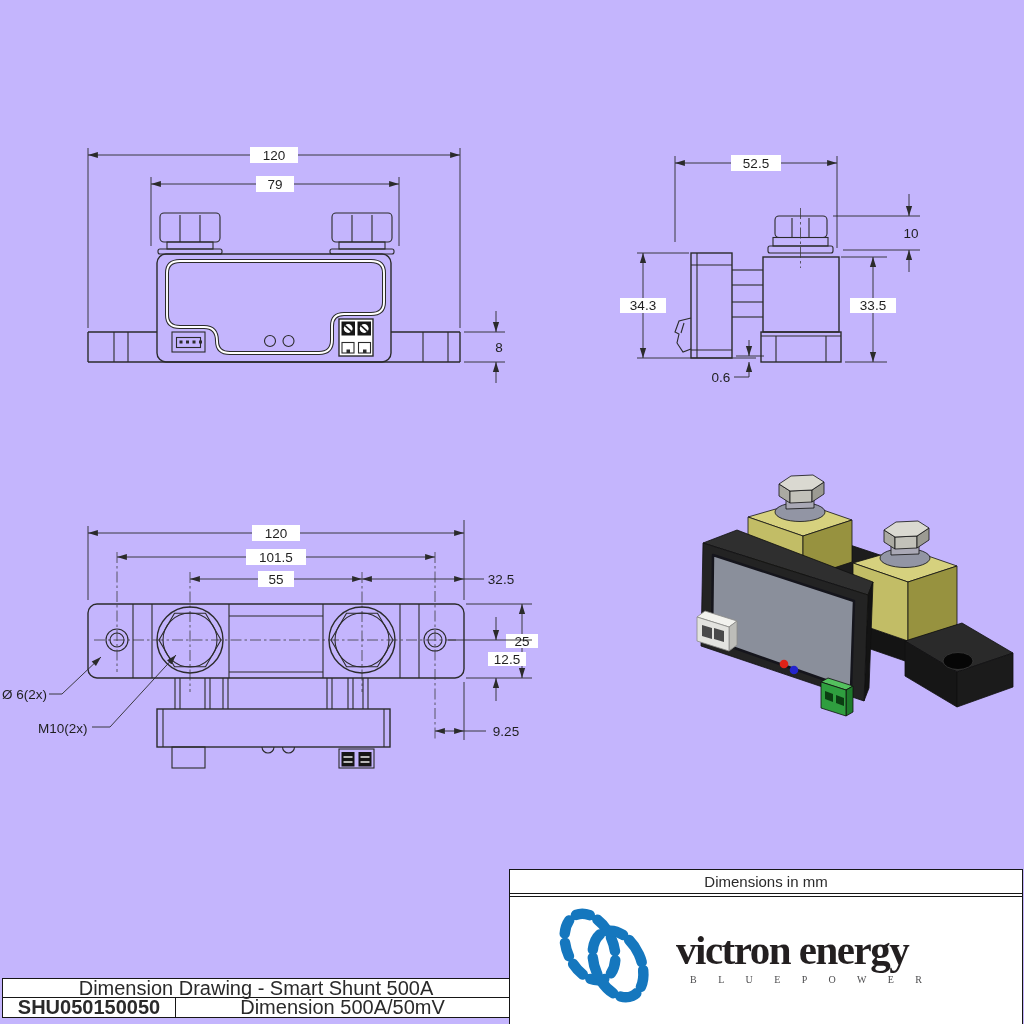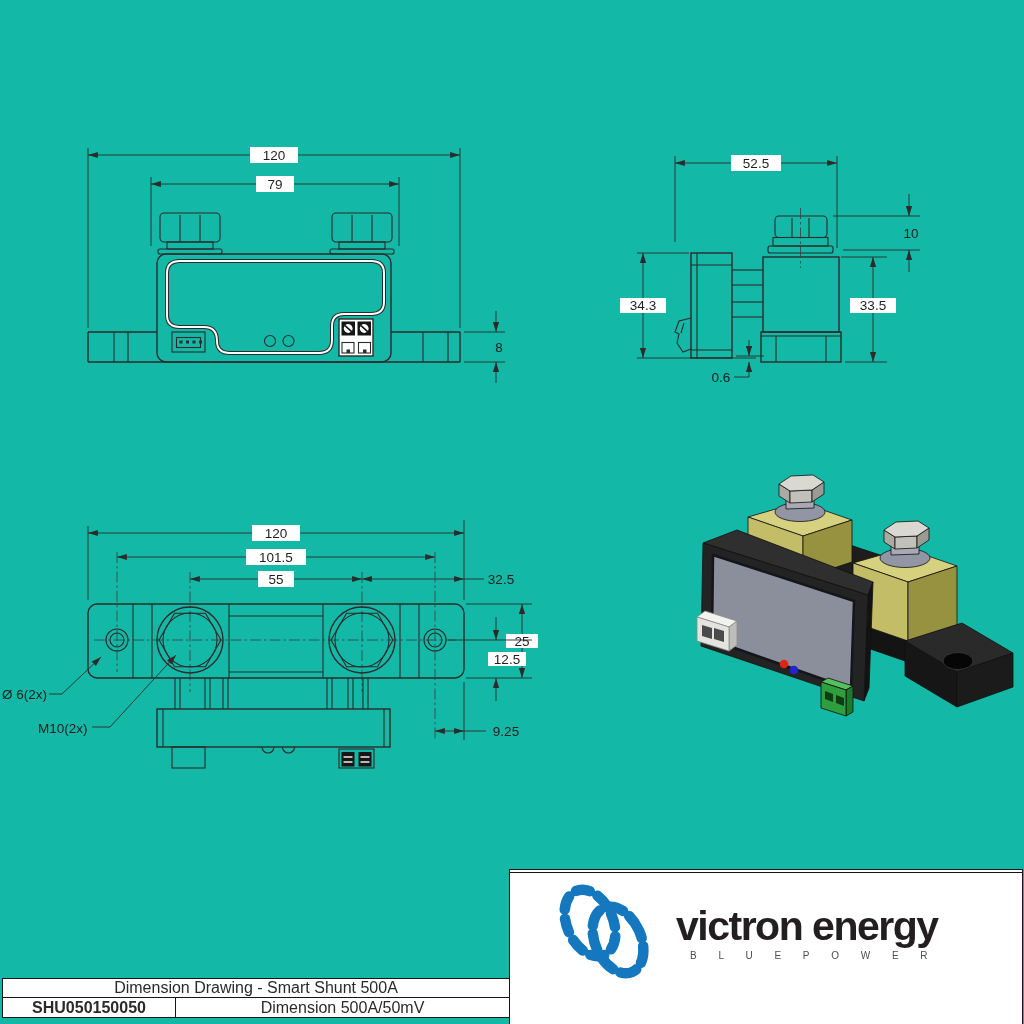--- a/index.html
+++ b/index.html
@@ -1,36 +1,36 @@
 <!DOCTYPE html>
 <html><head>
 <meta charset="utf-8">
 <style>
   html,body{margin:0;padding:0;background:#fff;}
   body{width:1024px;height:1024px;position:relative;font-family:"Liberation Sans",sans-serif;overflow:hidden;}
-  .sheet{position:absolute;inset:0;background:#14b8a6;}
+  .sheet{position:absolute;inset:0;background:#c4b5fd;}
   svg text{font-family:"Liberation Sans",sans-serif;}
   .pl{stroke:#2b2b2b;stroke-width:1.4;fill:none;}
   .pl1{stroke:#2b2b2b;stroke-width:1.1;fill:none;}
   .dl{stroke:#2b2b2b;stroke-width:0.9;fill:none;}
   .cl{stroke:#3c3c3c;stroke-width:0.8;fill:none;stroke-dasharray:11 3 2.5 3;}
   .thick{stroke:#2b2b2b;stroke-width:4;fill:none;}
   .tw{stroke:#fff;stroke-width:1.9;fill:none;}
   .dim{font-size:13.5px;fill:#1f1f1f;text-anchor:middle;}
   .dimL{font-size:13.5px;fill:#1f1f1f;text-anchor:start;}
   .wbg{fill:#fff;}
   marker path{fill:#2b2b2b;}
   .tb{position:absolute;left:509px;top:869px;width:512px;height:155px;border:1.5px solid #161616;border-bottom:none;background:#fff;}
   .tb-header{height:23px;border-bottom:1.4px solid #161616;display:flex;align-items:center;justify-content:center;font-size:15px;color:#2a2a2a;}
   .tb-dline{height:0;border-top:1.1px solid #161616;margin-top:2px;}
   .logo-row{display:flex;align-items:center;padding:10px 0 0 34px;}
-  .brand-text{margin-left:10px;}
+  .brand-text{margin-left:10px;font-family:Liberation Serif, serif;}
   .brand-name{font-size:41px;font-weight:bold;letter-spacing:-1.5px;color:#231F20;line-height:1;}
   .brand-tagline{font-size:10px;letter-spacing:9.5px;color:#4D4D4F;margin:3px 0 0 14px;}
-  .btable{position:absolute;left:2px;top:978px;width:506px;height:38px;border:1.6px solid #161616;background:#fff;font-size:16px;color:#2a2a2a;}
+  .btable{position:absolute;left:2px;top:978px;width:506px;height:38px;border:1.6px solid #161616;background:#fff;font-size:20px;color:#2a2a2a;}
   .btable .row1{height:18px;border-bottom:1.4px solid #161616;display:flex;align-items:center;justify-content:center;}
   .btable .row2{height:19px;display:flex;}
   .btable .cell-pn{width:172px;border-right:1.4px solid #161616;display:flex;align-items:center;justify-content:center;font-weight:bold;}
   .btable .cell-name{flex:1;display:flex;align-items:center;justify-content:center;}
 </style>
 </head>
 <body>
 
 <div class="sheet">
 <svg width="1024" height="1024" viewBox="0 0 1024 1024">
@@ -358,20 +358,21 @@
       <polygon points="846,690 853,686 853,712 846,716" fill="#1E7A2B"></polygon>
       <polygon points="821,682 846,690 846,716 821,708" fill="#2F9E3F"></polygon>
       <polygon points="825,691 833,694 833,702 825,699" fill="#0B3D12" stroke="none"></polygon>
       <polygon points="836,695 844,698 844,706 836,703" fill="#0B3D12" stroke="none"></polygon>
     </g>
   </g>
 </svg>
 
 
 <div class="tb">
+  <div class="tb-header">Dimensions in mm</div>
   <div class="tb-dline"></div>
   <div class="logo-row">
     <svg width="122" height="100" viewBox="0 0 122 100">
       <g stroke="#1577BE" fill="none" stroke-linecap="round">
         <ellipse cx="46" cy="40" rx="23" ry="35" stroke-width="10.5" transform="rotate(-24 46 40)" stroke-dasharray="14 9"></ellipse>
         <ellipse cx="74" cy="57" rx="23" ry="35" stroke-width="10.5" transform="rotate(-24 74 57)" stroke-dasharray="17 8" stroke-dashoffset="9"></ellipse>
       </g>
     </svg>
     <div class="brand-text">
       <div class="brand-name">victron energy</div>

